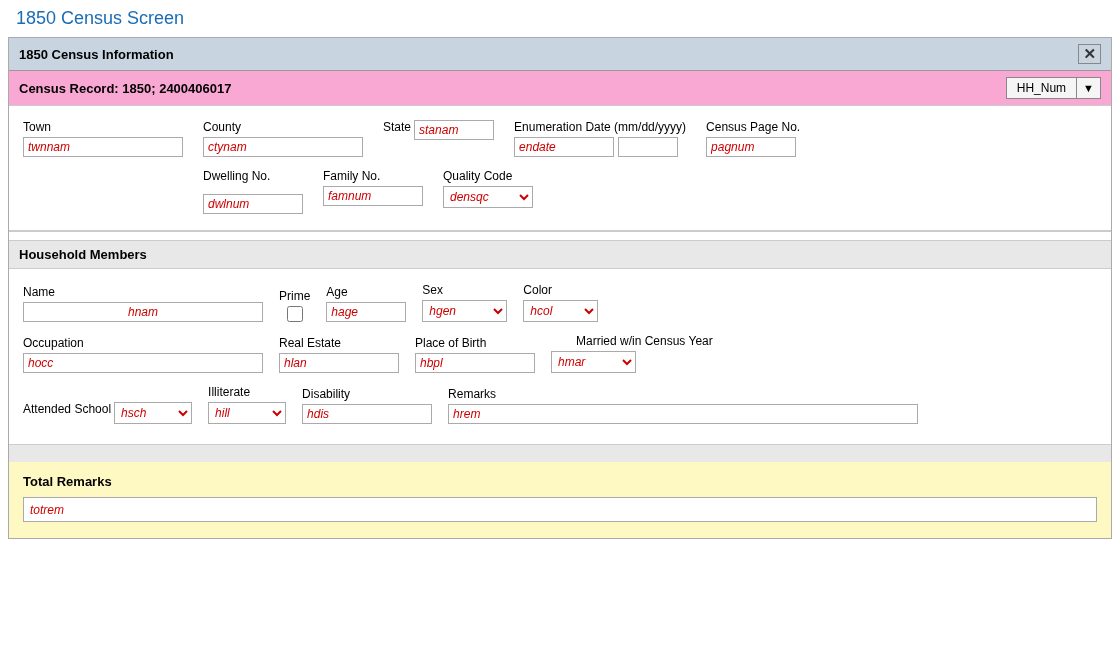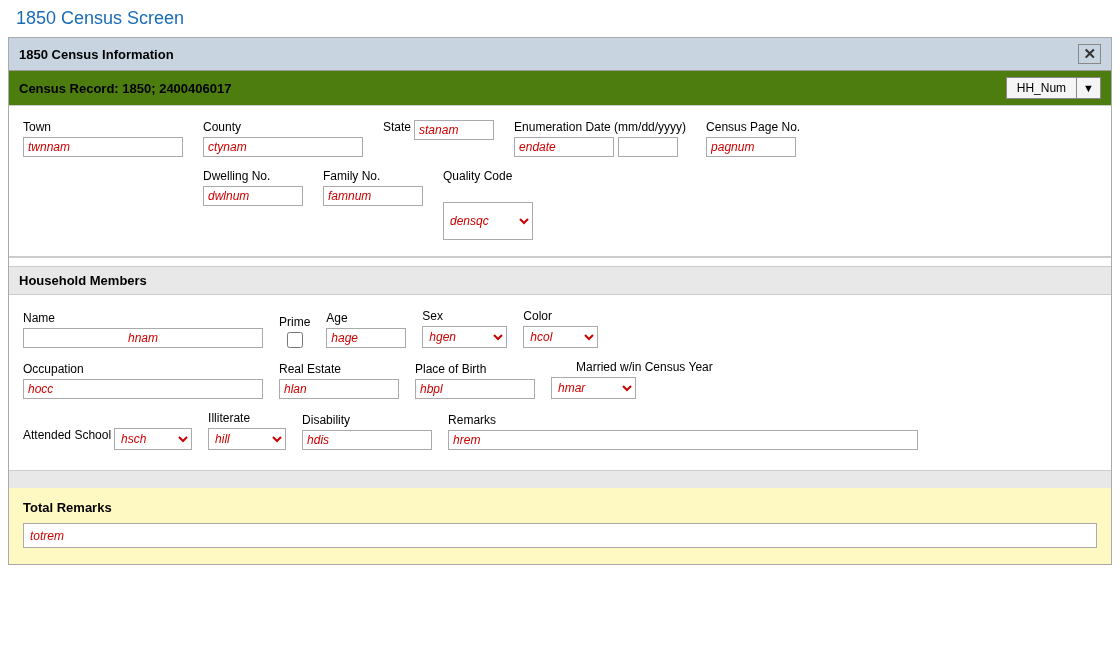--- a/index.html
+++ b/index.html
@@ -19,21 +19,21 @@
 
 <div style="margin: 0 8px; font-family:Arial,sans-serif; font-size:13px; border:1px solid #aaa;">
 
   <div style="background:#c8d4e0; padding:6px 10px; display:flex; justify-content:space-between; align-items:center; border-bottom:1px solid #999;">
     <span style="font-weight:bold; font-size:13px;">1850 Census Information</span>
     <button style="cursor:pointer; font-weight:bold; font-size:15px; color:#333; background:none; border:1px solid #888; padding:0 4px; line-height:1.2;">✕</button>
   </div>
 
   <div style="background:#fff;">
 
-    <div style="background:#4d7c0f; border-bottom:1px solid #ccc; padding:6px 10px; display:flex; justify-content:space-between; align-items:center;">
+    <div style="background:#f9a8d4; border-bottom:1px solid #ccc; padding:6px 10px; display:flex; justify-content:space-between; align-items:center;">
       <span style="font-weight:bold; font-size:13px;">Census Record: 1850; 2400406017</span>
       <div style="display:flex; align-items:center; border:1px solid #888; background:#f5f5f5; cursor:pointer;">
         <span style="padding:3px 10px; font-size:12px; border-right:1px solid #888;">HH_Num</span>
         <span style="padding:3px 6px; font-size:11px;">▼</span>
       </div>
     </div>
 
     <div style="padding:14px 14px 16px 14px; border-bottom:2px solid #ccc; background:#fff;">
 
       <div style="display:flex; align-items:flex-start; gap:20px; margin-bottom:12px; flex-wrap:wrap;">
@@ -56,31 +56,31 @@
             <input type="text" style="width: 60px; border: 1px solid rgb(170, 170, 170); padding: 2px 4px; font-size: 12px; outline: none;" value="">
           </div>
         </div>
         <div style="display:flex; flex-direction:column; gap:3px;">
           <label style="font-size:12px;">Census Page No.</label>
           <input type="text" style="width: 90px; border: 1px solid rgb(170, 170, 170); padding: 2px 4px; font-size: 12px; color: rgb(204, 0, 0); font-style: italic; outline: none;" value="pagnum">
         </div>
       </div>
 
       <div style="display:flex; align-items:flex-start; gap:20px; flex-wrap:wrap;">
-        <div style="display:flex; flex-direction:column; gap:3px; margin-left:180px;">
+        <div style="display:flex; flex-direction:column; gap:11px; margin-left:180px;">
           <label style="font-size:12px;">Dwelling No.</label>
           <input type="text" style="width: 100px; border: 1px solid rgb(170, 170, 170); padding: 2px 4px; font-size: 12px; color: rgb(204, 0, 0); font-style: italic; outline: none;" value="dwlnum">
         </div>
         <div style="display:flex; flex-direction:column; gap:3px;">
           <label style="font-size:12px;">Family No.</label>
           <input type="text" style="width: 100px; border: 1px solid rgb(170, 170, 170); padding: 2px 4px; font-size: 12px; color: rgb(204, 0, 0); font-style: italic; outline: none;" value="famnum">
         </div>
         <div style="display:flex; flex-direction:column; gap:3px;">
           <label style="font-size:12px;">Quality Code</label>
-          <select style="width:90px; border:1px solid #aaa; padding:10px 2px; font-size:12px; color:#cc0000; font-style:italic; background:#fff; outline:none;margin-top:16px;">
+          <select style="width:90px; border:1px solid #aaa; padding:2px 2px; font-size:12px; color:#cc0000; font-style:italic; background:#fff; outline:none;">
             <option value="densqc">densqc</option>
           </select>
         </div>
       </div>
     </div>
 
     <div style="background:#fff;">
 
       <div style="background:#e8e8e8; border-bottom:1px solid #ccc; border-top:1px solid #ccc; padding:6px 10px; margin-top:8px;">
         <span style="font-weight:bold; font-size:13px;">Household Members</span>

